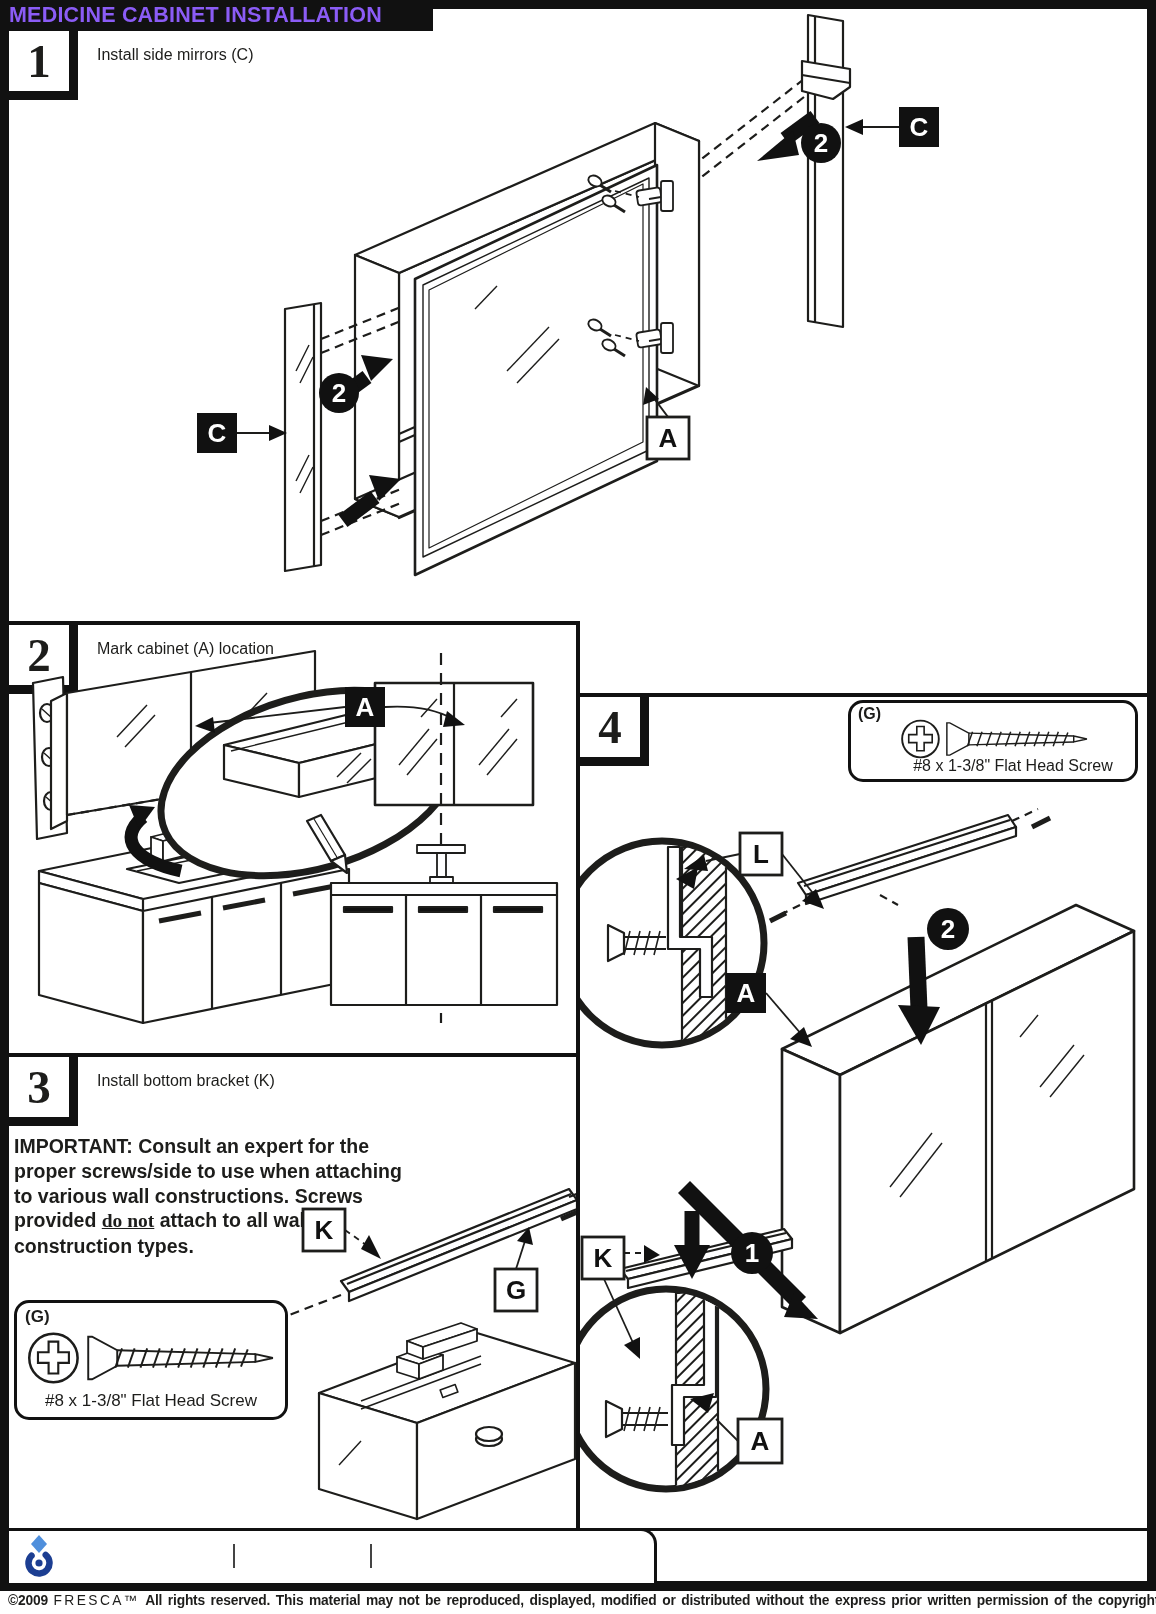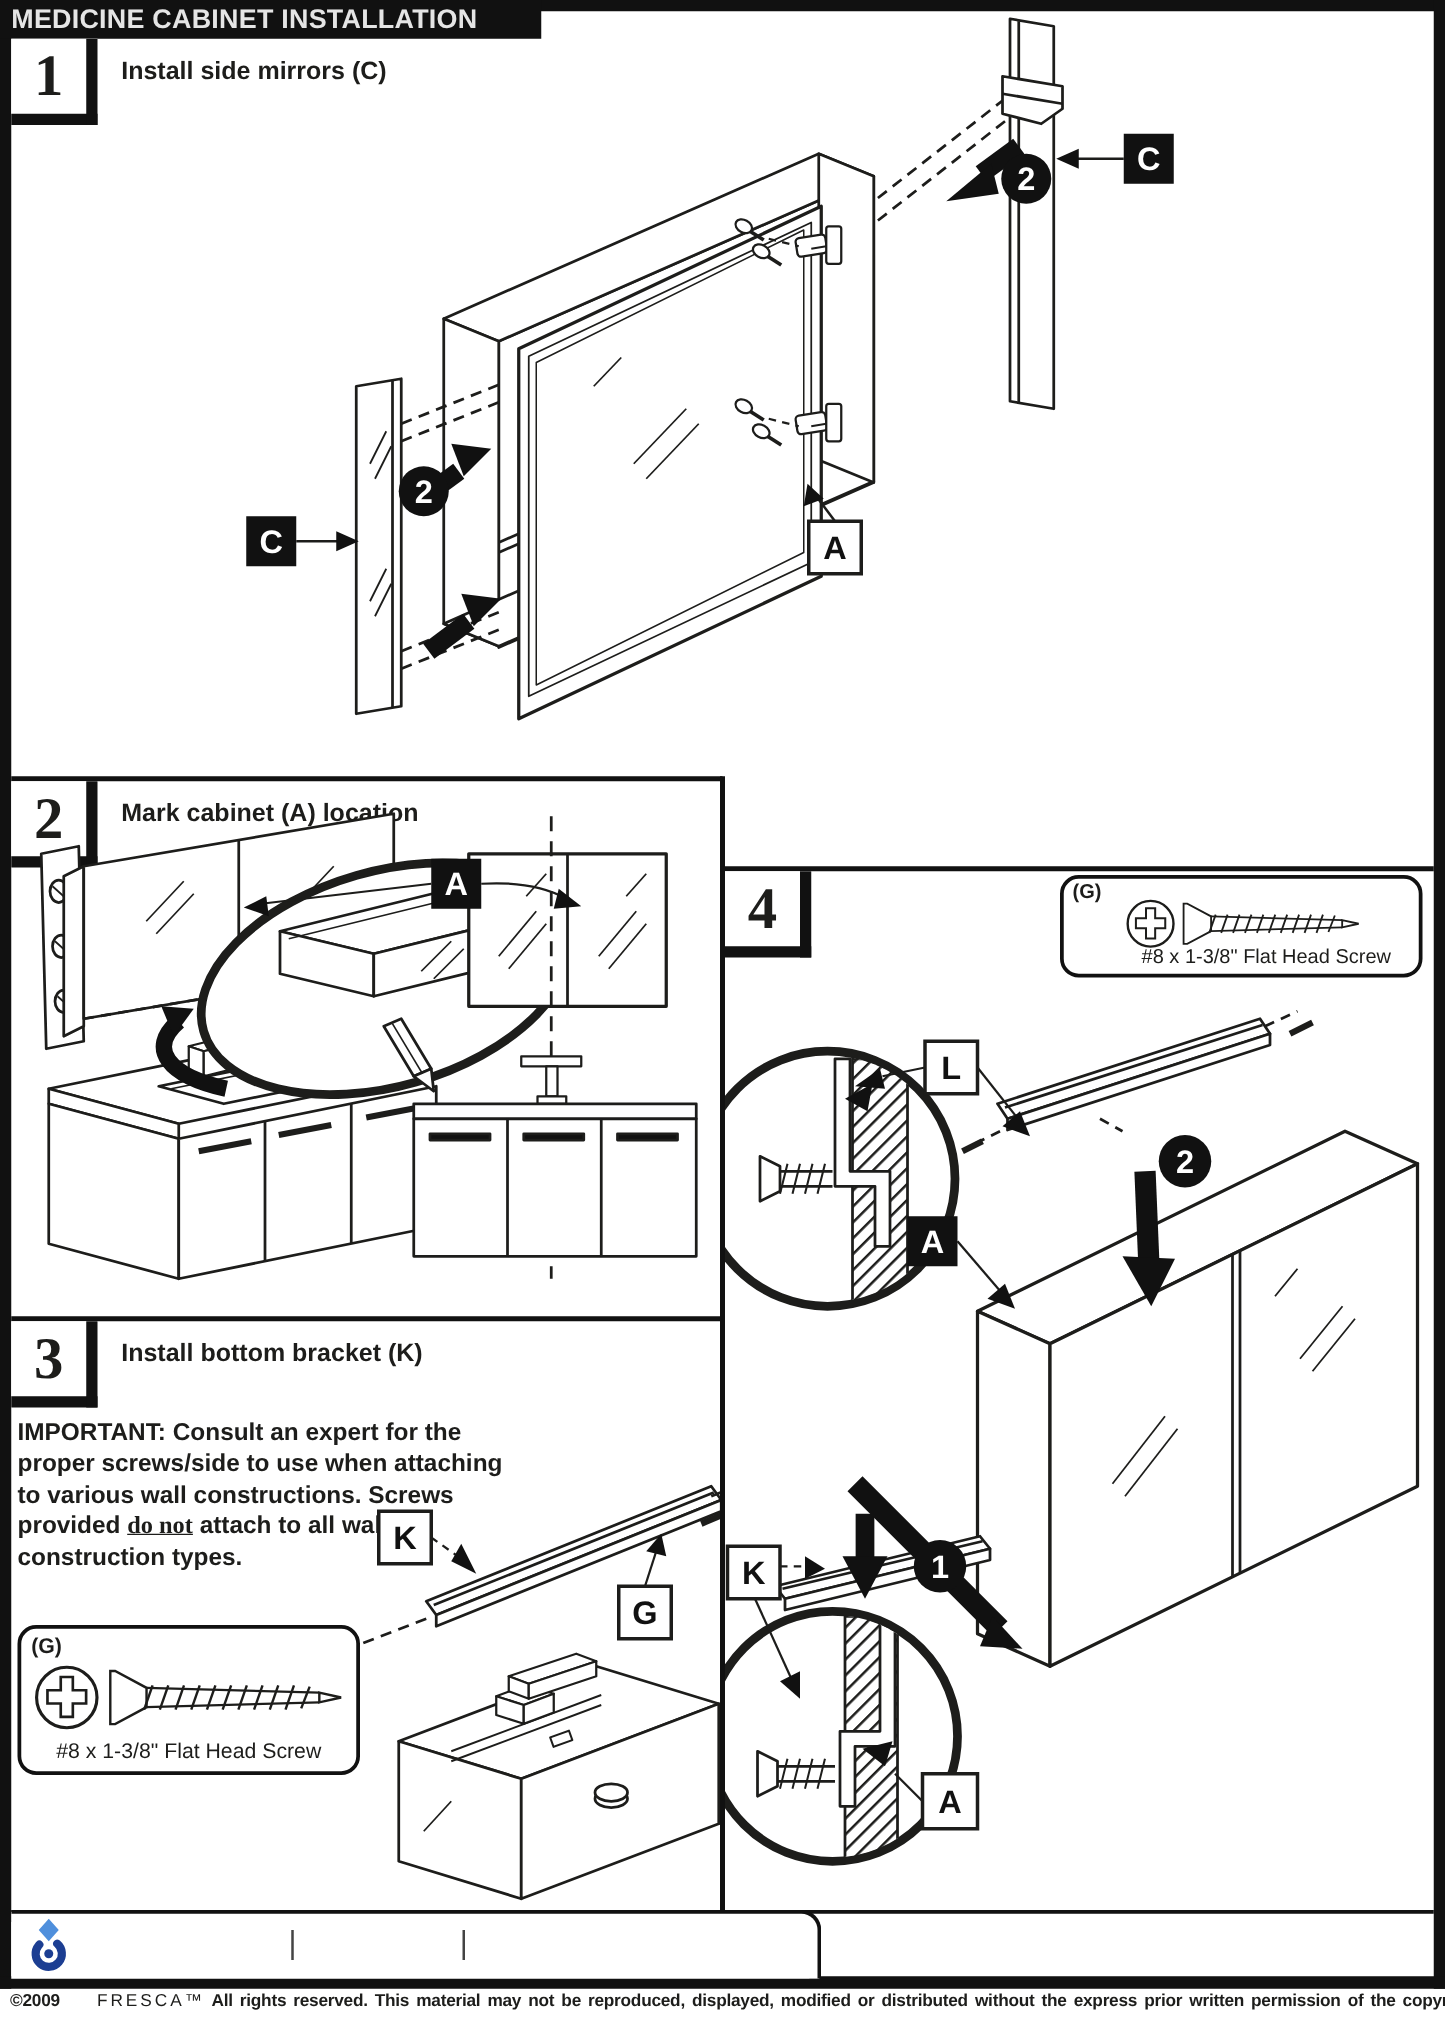--- a/index.html
+++ b/index.html
@@ -5,46 +5,46 @@
   html,body{margin:0;padding:0;background:#fff;}
   body{width:1156px;height:1614px;position:relative;font-family:"Liberation Sans","DejaVu Sans",sans-serif;color:#1d1d1b;overflow:hidden;}
   .abs{position:absolute;}
   
   .frame{background:#111;}
   #frame-top{left:0;top:0;width:1156px;height:9px;}
   #frame-left{left:0;top:0;width:9px;height:1591px;}
   #frame-right{left:1147px;top:0;width:9px;height:1591px;}
   #frame-bottom{left:0;top:1581px;width:1156px;height:10px;}
   
-  #title-bar{left:0;top:0;width:433px;height:31px;background:#111;color:#e5e5e5;
+  #title-bar{left:0;top:0;width:433px;height:31px;background:#111;color:#8b5cf6;
     font-size:21.5px;font-weight:bold;line-height:31px;padding-left:9px;box-sizing:border-box;letter-spacing:.2px;white-space:nowrap;}
   
   .line{background:#111;}
   #div-h2{left:9px;top:621px;width:569px;height:4px;}
   #div-v{left:576px;top:621px;width:4px;height:907px;}
   #div-h4{left:576px;top:693px;width:571px;height:4px;}
   #div-h3{left:9px;top:1053px;width:567px;height:4px;}
   #div-hbottom{left:9px;top:1528px;width:1138px;height:3px;}
   
   #footer-strip{left:9px;top:1528px;width:648px;height:55px;border-top:3px solid #111;border-right:3px solid #111;border-top-right-radius:16px;box-sizing:border-box;background:#fff;}
   .footer-sep{width:2px;height:24px;background:#444;top:1544px;}
   
   .step-num-box{width:60px;height:60px;background:#fff;border-right:9px solid #111;border-bottom:9px solid #111;
     display:flex;align-items:center;justify-content:center;font-family:"Liberation Serif","DejaVu Serif",serif;font-weight:bold;font-size:47px;}
-  .step-title{font-size:20px;font-weight:bold;white-space:nowrap;}
+  .step-title{font-size:16px;font-weight:normal;white-space:nowrap;}
   
   #important{left:14px;top:1134px;width:404px;font-size:19.5px;font-weight:bold;line-height:24.8px;}
   #important .u{text-decoration:underline;font-family:Liberation Serif, serif;}
   
   .screw-box{border:3px solid #111;border-radius:15px;background:#fff;box-sizing:border-box;}
   .screw-part{position:absolute;font-weight:bold;}
   .screw-spec{position:absolute;width:100%;text-align:center;}
   
   #copyright{left:8px;top:1593px;width:1142px;font-size:13.8px;font-weight:bold;letter-spacing:-.2px;word-spacing:2px;white-space:nowrap;}
-  #copyright .brand{letter-spacing:2.4px;font-weight:normal;margin-left:24px;}
+  #copyright .brand{letter-spacing:2.4px;font-weight:normal;}
   svg{display:block;}
   svg text{font-family:"Liberation Sans","DejaVu Sans",sans-serif;}
   .lbl{font-size:26px;font-weight:bold;}
 </style>
 </head>
 <body>
 
 <div class="abs frame" id="frame-top"></div>
 <div class="abs frame" id="frame-left"></div>
 <div class="abs frame" id="frame-right"></div>

